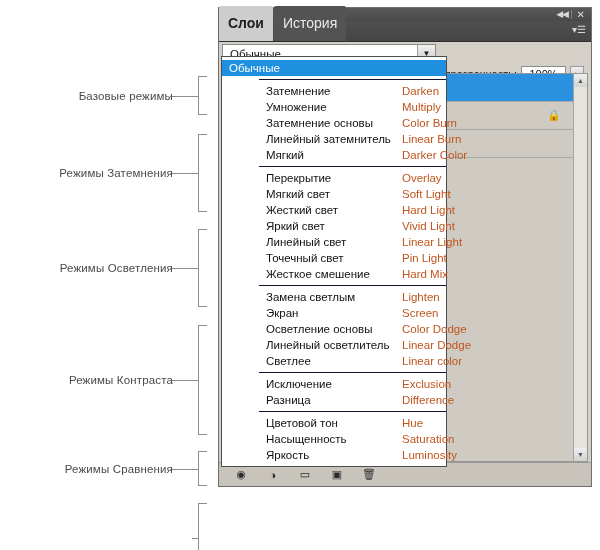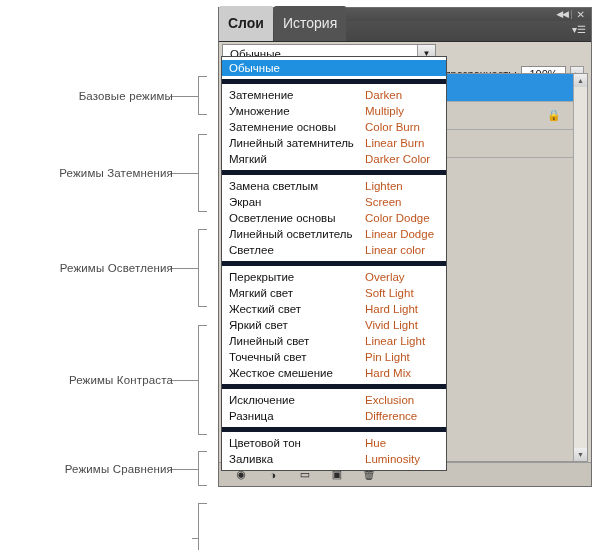--- a/index.html
+++ b/index.html
@@ -243,21 +243,21 @@
   #dropdown {
     position: absolute;
     left: 221px;
     top: 56px;
     width: 226px;
     background: #ffffff;
     border: 1px solid #4c4c4c;
     box-sizing: border-box;
     z-index: 30;
   }
-  .dd-group + .dd-group { border-top: 5px solid #0f172a; }
+  .dd-group + .dd-group { border-top: 1px solid #0f172a; margin-left: 37px; }
   .dd-group { padding: 3px 0 3px 0; }
   .dd-item {
     height: 16px;
     display: flex;
     align-items: center;
     font-size: 11.5px;
     color: #111111;
     padding-left: 7px;
     box-sizing: border-box;
     position: relative;
@@ -387,20 +387,50 @@
         <span class="dd-ru">Линейный затемнитель</span>
         <span class="dd-en">Linear Burn</span>
       </div>
       <div class="dd-item">
         <span class="dd-ru">Мягкий</span>
         <span class="dd-en">Darker Color</span>
       </div>
     </div>
     <div class="dd-group">
       <div class="dd-item">
+        <span class="dd-ru">Перекрытие</span>
+        <span class="dd-en">Overlay</span>
+      </div>
+      <div class="dd-item">
+        <span class="dd-ru">Мягкий свет</span>
+        <span class="dd-en">Soft Light</span>
+      </div>
+      <div class="dd-item">
+        <span class="dd-ru">Жесткий свет</span>
+        <span class="dd-en">Hard Light</span>
+      </div>
+      <div class="dd-item">
+        <span class="dd-ru">Яркий свет</span>
+        <span class="dd-en">Vivid Light</span>
+      </div>
+      <div class="dd-item">
+        <span class="dd-ru">Линейный свет</span>
+        <span class="dd-en">Linear Light</span>
+      </div>
+      <div class="dd-item">
+        <span class="dd-ru">Точечный свет</span>
+        <span class="dd-en">Pin Light</span>
+      </div>
+      <div class="dd-item">
+        <span class="dd-ru">Жесткое смешение</span>
+        <span class="dd-en">Hard Mix</span>
+      </div>
+    </div>
+    <div class="dd-group">
+      <div class="dd-item">
         <span class="dd-ru">Замена светлым</span>
         <span class="dd-en">Lighten</span>
       </div>
       <div class="dd-item">
         <span class="dd-ru">Экран</span>
         <span class="dd-en">Screen</span>
       </div>
       <div class="dd-item">
         <span class="dd-ru">Осветление основы</span>
         <span class="dd-en">Color Dodge</span>
@@ -409,61 +439,35 @@
         <span class="dd-ru">Линейный осветлитель</span>
         <span class="dd-en">Linear Dodge</span>
       </div>
       <div class="dd-item">
         <span class="dd-ru">Светлее</span>
         <span class="dd-en">Linear color</span>
       </div>
     </div>
     <div class="dd-group">
       <div class="dd-item">
-        <span class="dd-ru">Перекрытие</span>
-        <span class="dd-en">Overlay</span>
-      </div>
-      <div class="dd-item">
-        <span class="dd-ru">Мягкий свет</span>
-        <span class="dd-en">Soft Light</span>
-      </div>
-      <div class="dd-item">
-        <span class="dd-ru">Жесткий свет</span>
-        <span class="dd-en">Hard Light</span>
-      </div>
-      <div class="dd-item">
-        <span class="dd-ru">Яркий свет</span>
-        <span class="dd-en">Vivid Light</span>
-      </div>
-      <div class="dd-item">
-        <span class="dd-ru">Линейный свет</span>
-        <span class="dd-en">Linear Light</span>
-      </div>
-      <div class="dd-item">
-        <span class="dd-ru">Точечный свет</span>
-        <span class="dd-en">Pin Light</span>
-      </div>
-      <div class="dd-item">
-        <span class="dd-ru">Жесткое смешение</span>
-        <span class="dd-en">Hard Mix</span>
-      </div>
-    </div>
-    <div class="dd-group">
-      <div class="dd-item">
         <span class="dd-ru">Исключение</span>
         <span class="dd-en">Exclusion</span>
       </div>
       <div class="dd-item">
         <span class="dd-ru">Разница</span>
         <span class="dd-en">Difference</span>
       </div>
     </div>
     <div class="dd-group">
       <div class="dd-item">
         <span class="dd-ru">Цветовой тон</span>
         <span class="dd-en">Hue</span>
       </div>
       <div class="dd-item">
-        <span class="dd-ru">Заливка</span>
+        <span class="dd-ru">Насыщенность</span>
+        <span class="dd-en">Saturation</span>
+      </div>
+      <div class="dd-item">
+        <span class="dd-ru">Яркость</span>
         <span class="dd-en">Luminosity</span>
       </div>
     </div>
   </div>
 
 </body></html>

